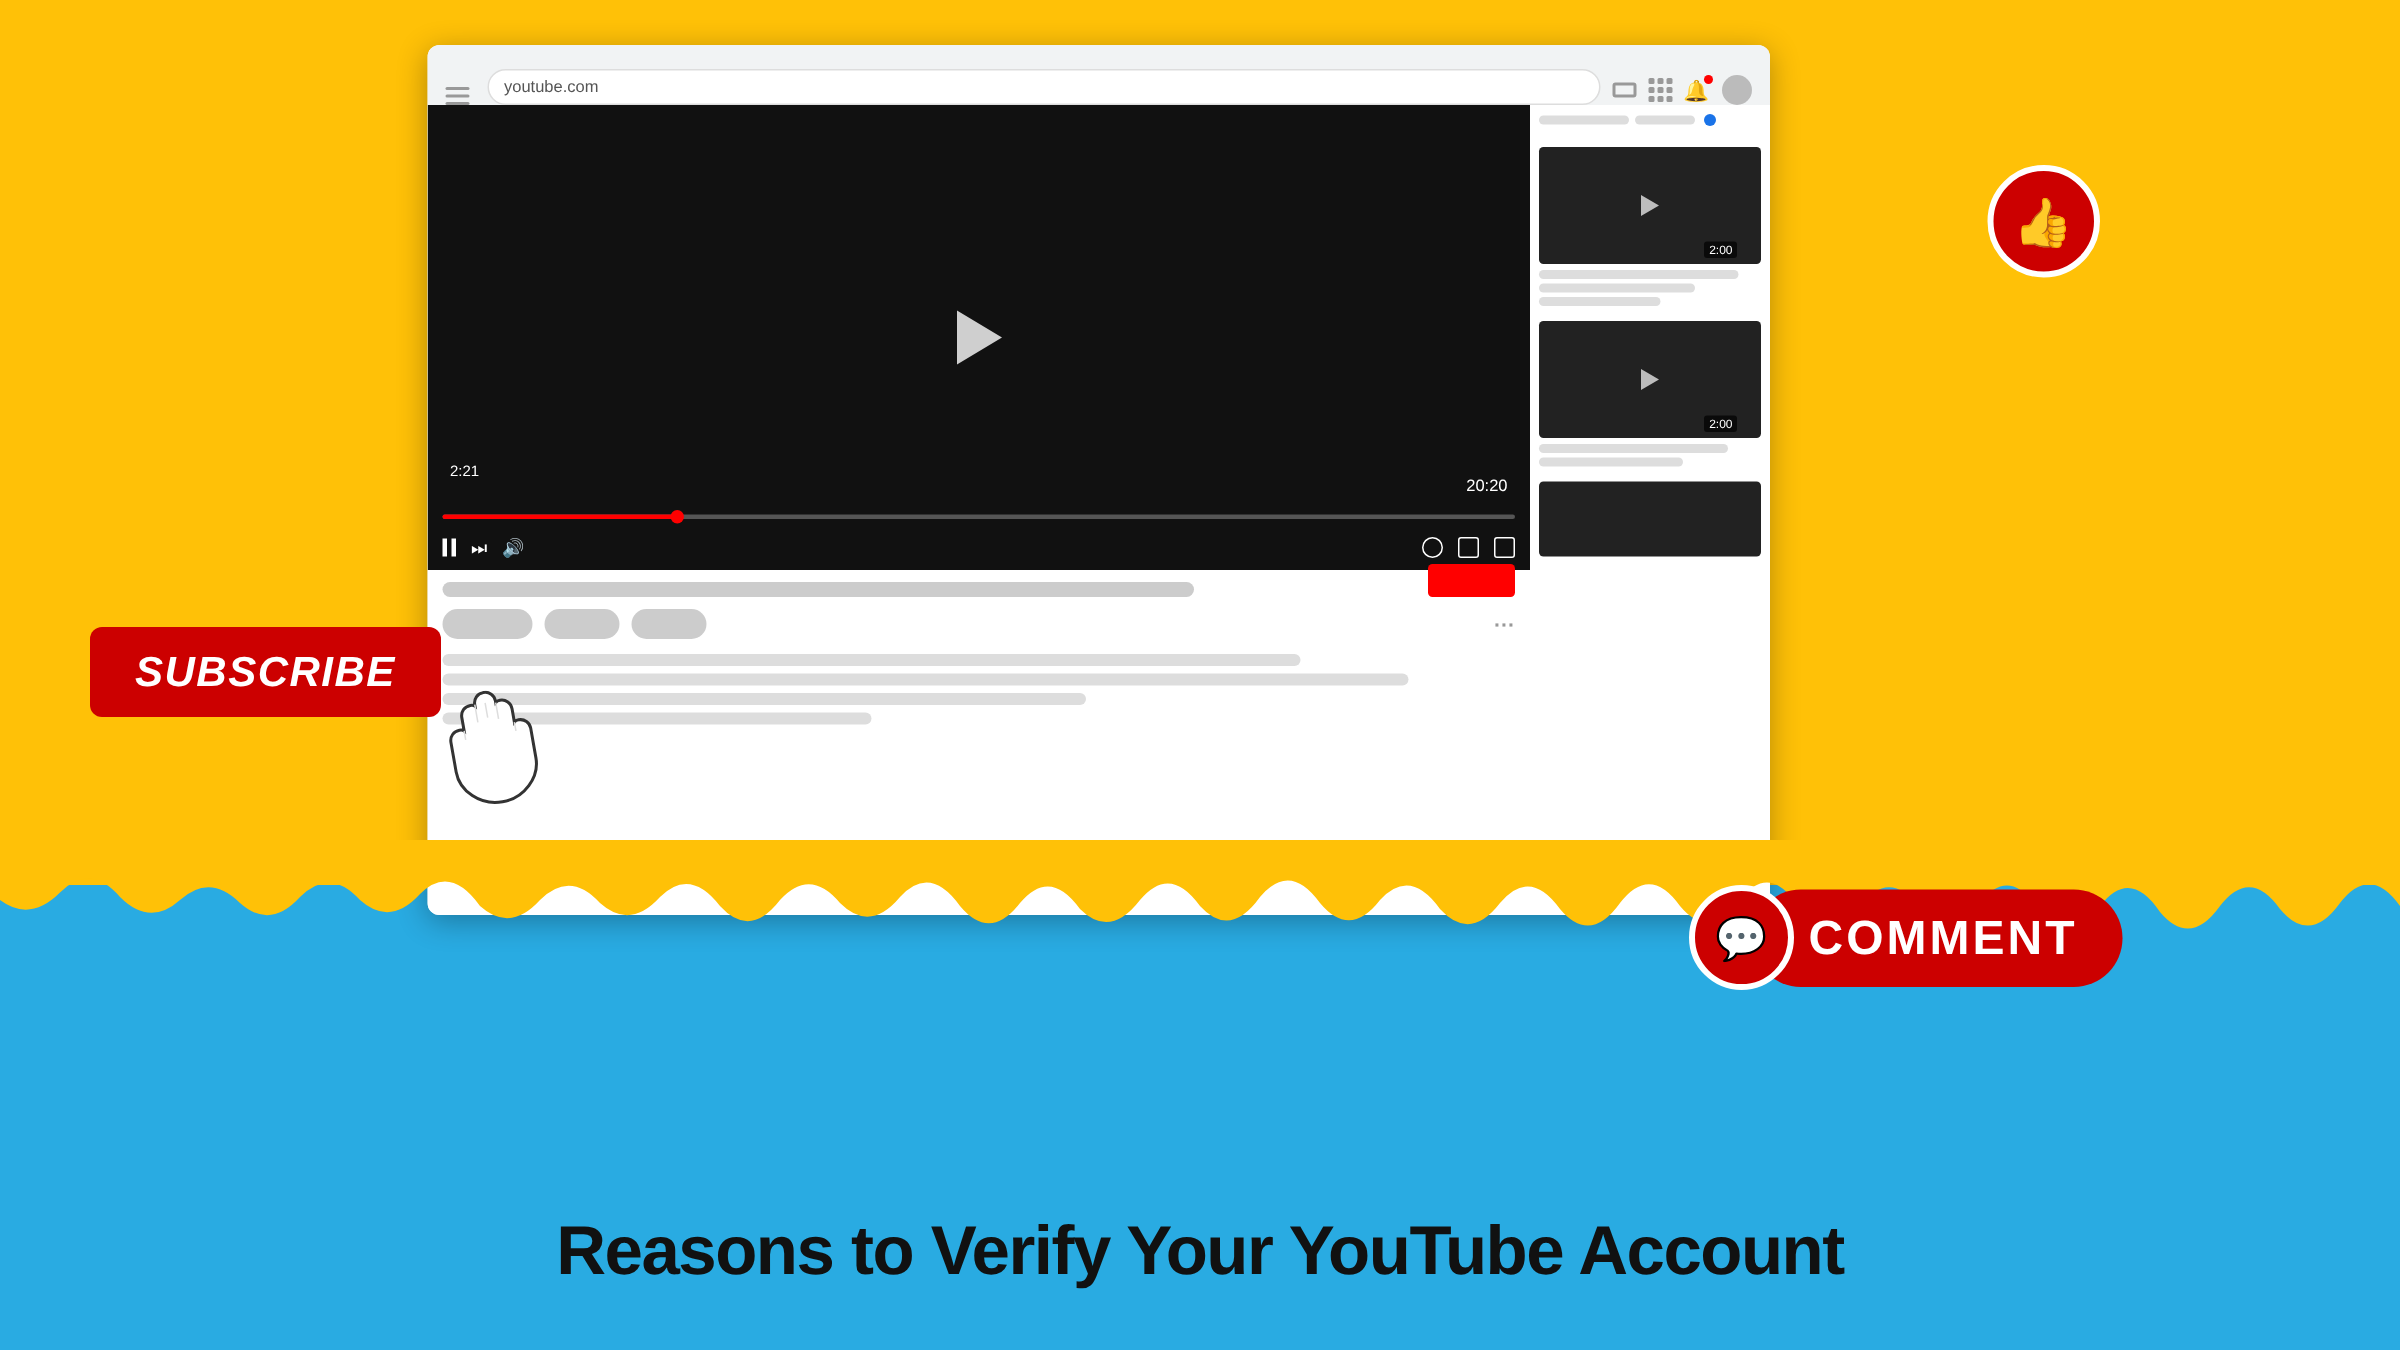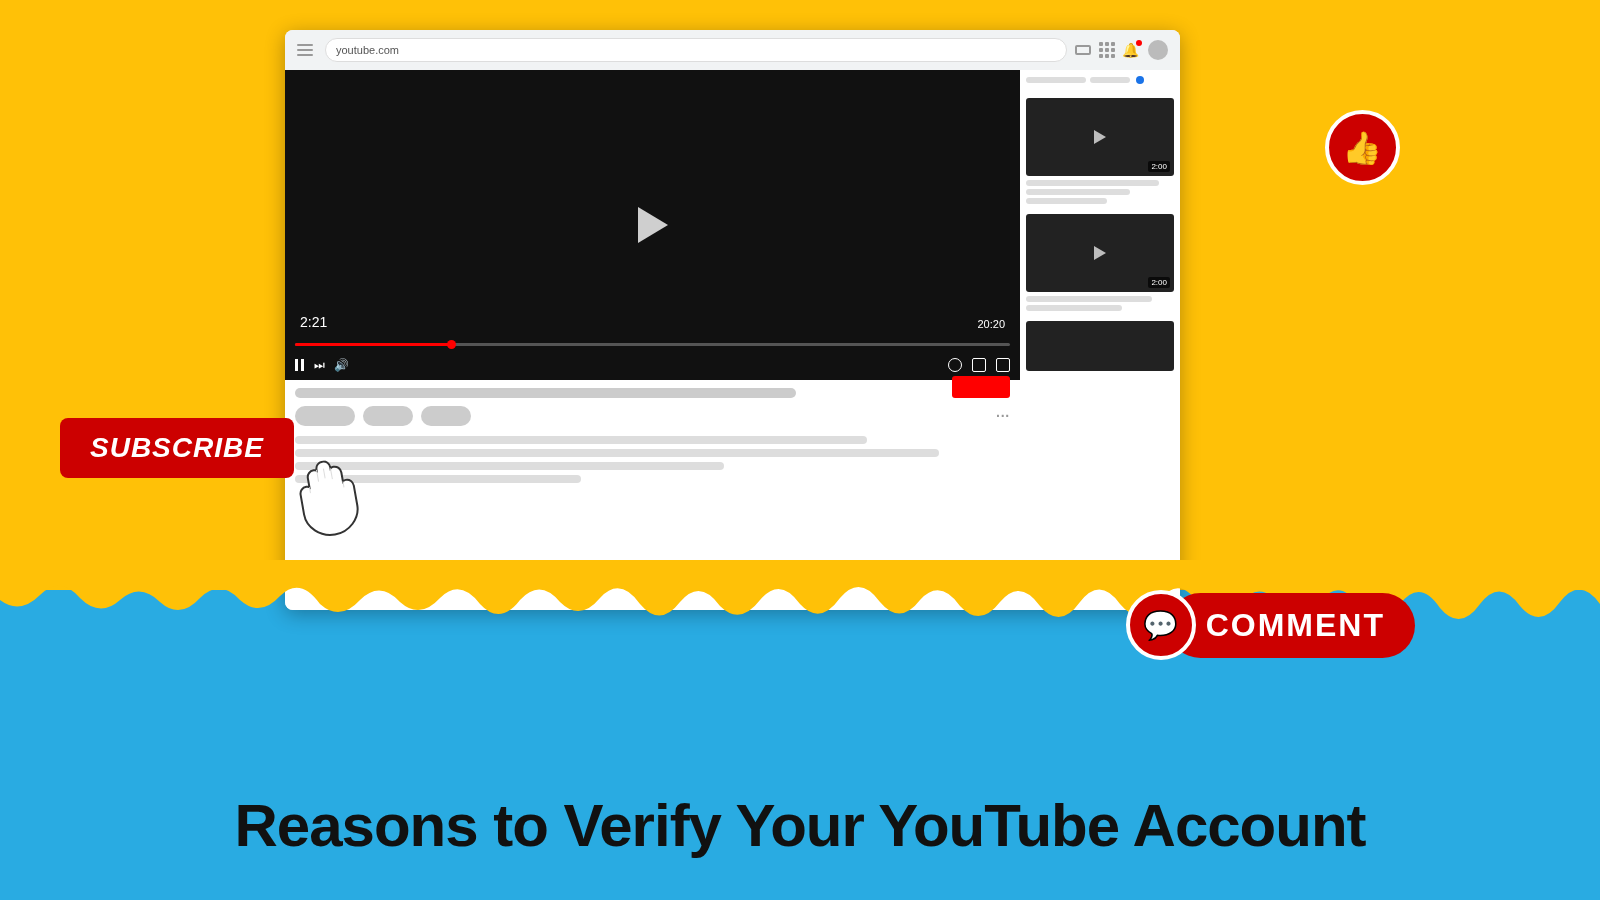--- a/index.html
+++ b/index.html
@@ -38,21 +38,21 @@
       background: #f1f3f4;
       border-radius: 8px;
       box-shadow: 0 4px 20px rgba(0,0,0,0.3);
       overflow: hidden;
     }
 
     .browser-toolbar {
       background: #f1f3f4;
       height: 40px;
       display: flex;
-      align-items: center;
+      align-items: flex-end;
       padding: 0 12px;
       gap: 8px;
     }
 
     .browser-menu-icon {
       width: 16px;
       height: 12px;
       display: flex;
       flex-direction: column;
       gap: 3px;
@@ -107,24 +107,24 @@
       transform: translate(-50%, -50%);
       width: 0;
       height: 0;
       border-top: 18px solid transparent;
       border-bottom: 18px solid transparent;
       border-left: 30px solid rgba(255,255,255,0.8);
     }
 
     .video-timestamp-left {
       position: absolute;
-      bottom: 50px;
+      bottom: 60px;
       left: 15px;
       color: white;
-      font-size: 14px;
+      font-size: 10px;
       text-align: center;
     }
     .video-timestamp-right {
       position: absolute;
       bottom: 50px;
       right: 15px;
       color: white;
       font-size: 11px;
     }
 
@@ -272,21 +272,21 @@
       transform: translate(-50%, -50%);
       width: 0;
       height: 0;
       border-top: 7px solid transparent;
       border-bottom: 7px solid transparent;
       border-left: 12px solid rgba(255,255,255,0.7);
     }
     .sidebar-thumb-duration {
       position: absolute;
       bottom: 4px;
-      right: 4px;
+      right: 16px;
       background: rgba(0,0,0,0.7);
       color: white;
       font-size: 8px;
       padding: 1px 3px;
       border-radius: 2px;
     }
     .sidebar-meta-lines {
       display: flex;
       flex-direction: column;
       gap: 3px;
@@ -391,21 +391,21 @@
       margin-left: -28px;
       letter-spacing: 2px;
     }
 
     
     .bottom-title {
       position: absolute;
       bottom: 40px;
       left: 0; right: 0;
       text-align: center;
-      font-size: 60px;
+      font-size: 46px;
       font-weight: 900;
       color: #111;
       letter-spacing: -1px;
     }
 
     
     .torn-paper-yellow {
       position: absolute;
       bottom: 250px;
       left: 0;

